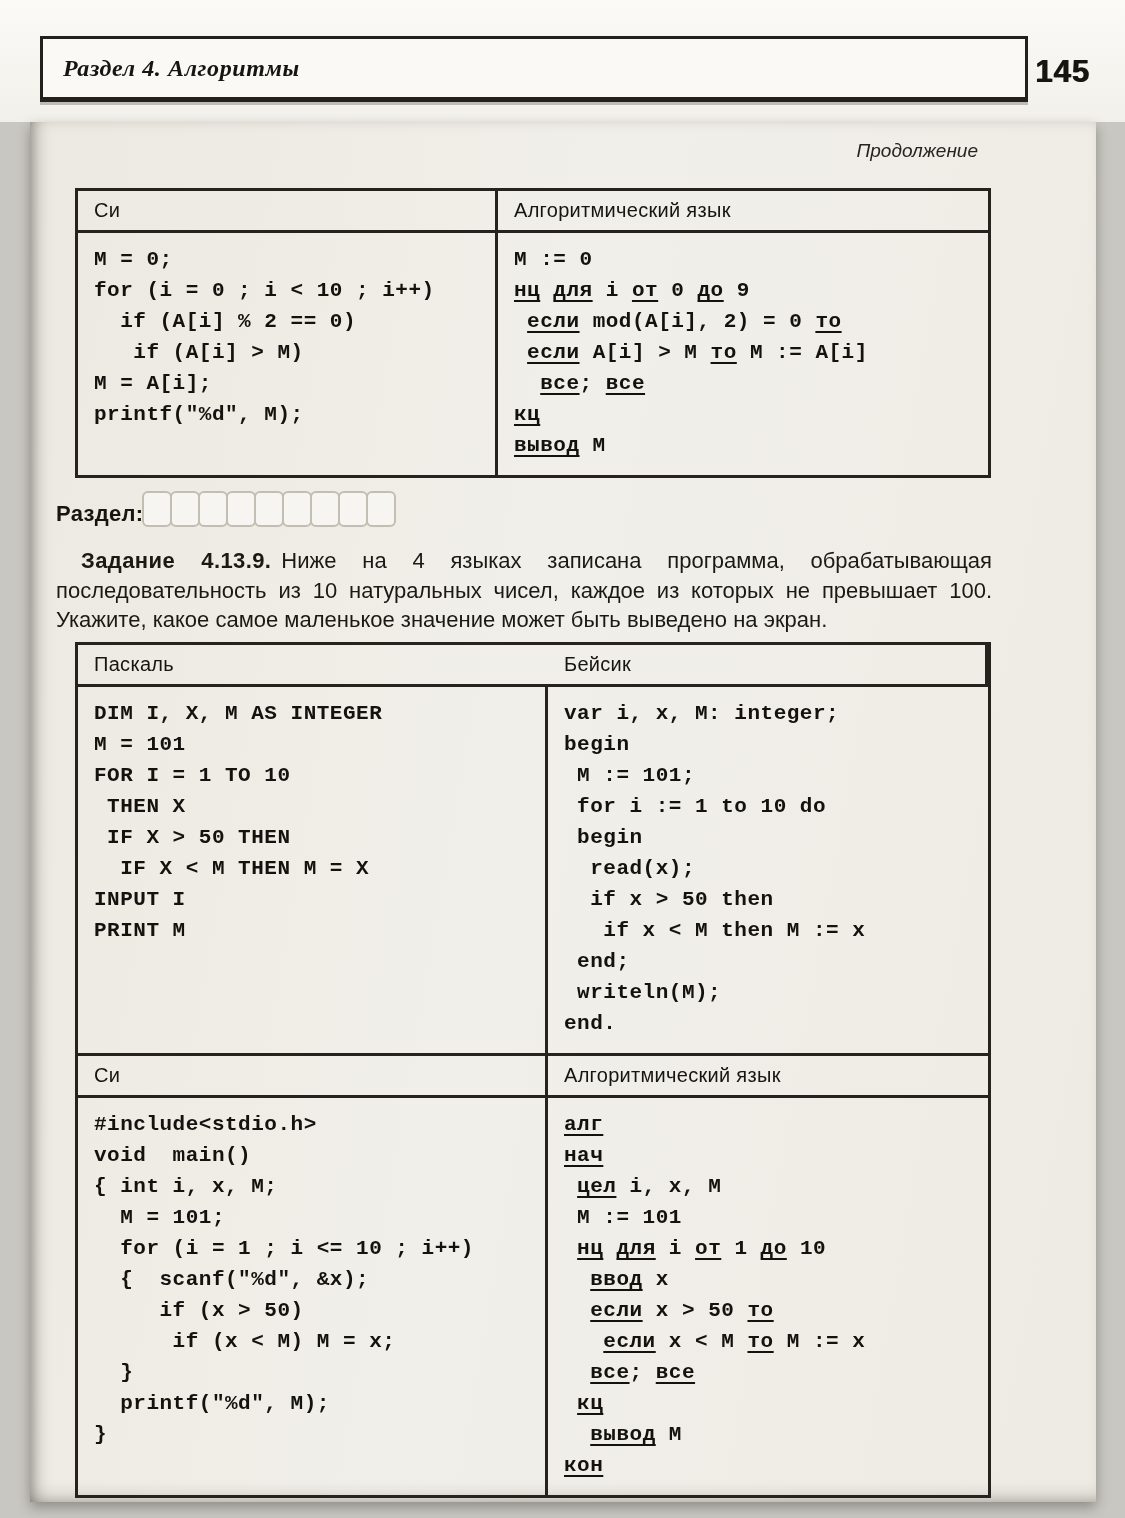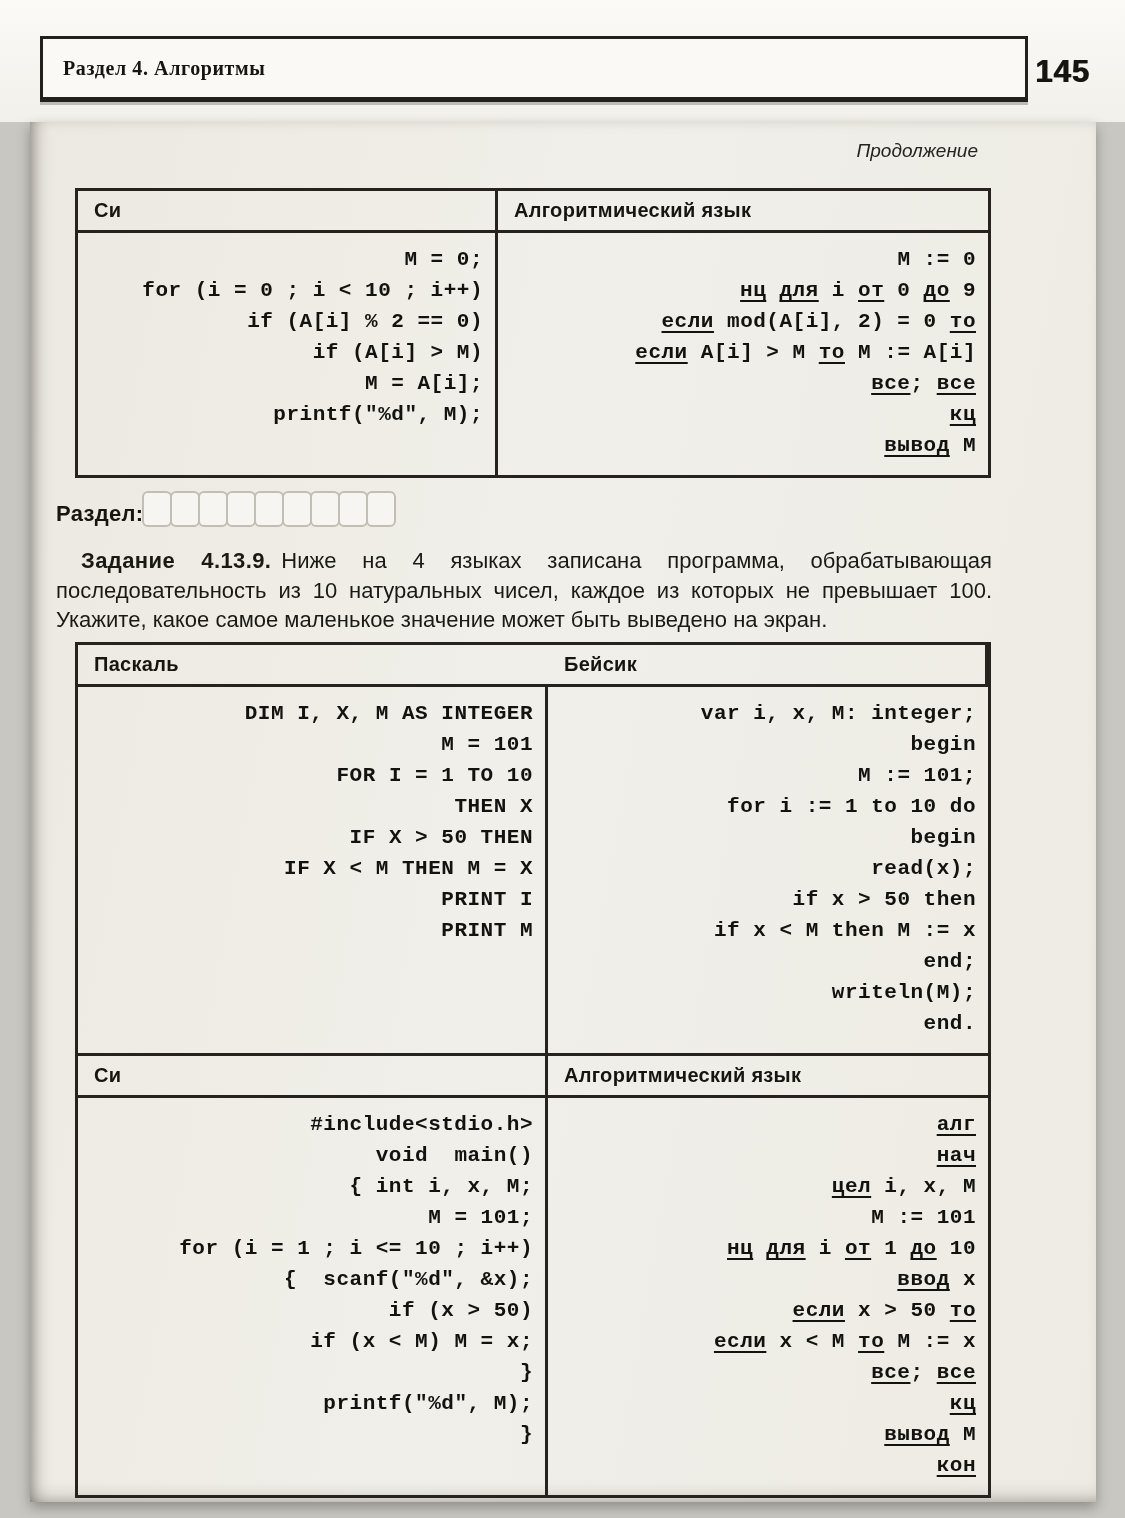--- a/index.html
+++ b/index.html
@@ -21,22 +21,22 @@
   .header-box {
     position:absolute; left:40px; top:36px; width:988px; height:66px;
     background:#faf9f5;
     border:3px solid #23211c;
     border-bottom-width:5px;
     box-shadow:0 3px 0 rgba(30,28,24,0.25);
     display:flex; align-items:center; padding-left:20px;
   }
   .header-title {
     font-family:"Liberation Serif", serif;
-    font-weight:bold;
-    font-size:20px; letter-spacing:0.6px;
+    font-style:italic; font-weight:bold;
+    font-size:24px; letter-spacing:0.6px;
   }
   .page-number {
     position:absolute; left:1035px; top:54px;
     font-weight:bold; font-size:31px; letter-spacing:1px;
     text-shadow:1px 0 0 #17150f;
   }
 
   
   .scan-page {
     position:absolute; left:30px; top:122px; width:1066px; height:1380px;
@@ -55,32 +55,32 @@
   
   .grid-table {
     position:absolute; display:grid;
     border:3px solid #26231e;
   }
   .t1 { left:75px; top:188px; width:916px; grid-template-columns:420px 1fr; }
   .t2 { left:75px; top:642px; width:916px; grid-template-columns:470px 1fr; }
   .cell { padding:11px 12px 14px 16px; }
   .cell.col1 { border-right:3px solid #26231e; }
   .cell.hdr {
-    font-weight:bold; font-size:20px; letter-spacing:0.3px;
+    font-weight:normal; font-size:20px; letter-spacing:0.3px;
     padding:8px 29px 8px 16px;
     border-bottom:3px solid #26231e;
   }
   .cell.hdr.rule-top { border-top:3px solid #26231e; }
 
   .code {
     font-family:"Liberation Mono","DejaVu Sans Mono", monospace;
     font-weight:bold; font-size:21px; line-height:31px;
     letter-spacing:0.5px; white-space:pre; color:#14120e;
   }
-  .code-line { min-height:31px;text-align:right; }
+  .code-line { min-height:31px; }
   .u {
     text-decoration:underline;
     text-decoration-thickness:2px;
     text-underline-offset:4px;
   }
 
   
   .answer-label {
     position:absolute; left:56px; top:501px;
     font-weight:bold; font-size:22px; letter-spacing:0.3px;
@@ -135,21 +135,21 @@
       <div class="answer-box"></div>
       <div class="answer-box"></div>
       <div class="answer-box"></div>
     </div>
 
   <p class="task"><span class="task-label">Задание 4.13.9.</span><span>Ниже на 4 языках записана программа, обрабатывающая последовательность из 10 натуральных чисел, каждое из которых не превышает 100. Укажите, какое самое маленькое значение может быть выведено на экран.</span></p>
 
   <div class="grid-table t2">
     <div class="cell hdr">Паскаль</div>
     <div class="cell hdr col1">Бейсик</div>
-    <div class="cell col1 code"><div class="code-line">DIM I, X, M AS INTEGER</div><div class="code-line">M = 101</div><div class="code-line">FOR I = 1 TO 10</div><div class="code-line"> THEN X</div><div class="code-line"> IF X &gt; 50 THEN</div><div class="code-line">  IF X &lt; M THEN M = X</div><div class="code-line">PRINT I</div><div class="code-line">PRINT M</div></div>
+    <div class="cell col1 code"><div class="code-line">DIM I, X, M AS INTEGER</div><div class="code-line">M = 101</div><div class="code-line">FOR I = 1 TO 10</div><div class="code-line"> THEN X</div><div class="code-line"> IF X &gt; 50 THEN</div><div class="code-line">  IF X &lt; M THEN M = X</div><div class="code-line">INPUT I</div><div class="code-line">PRINT M</div></div>
     <div class="cell code"><div class="code-line">var i, x, M: integer;</div><div class="code-line">begin</div><div class="code-line"> M := 101;</div><div class="code-line"> for i := 1 to 10 do</div><div class="code-line"> begin</div><div class="code-line">  read(x);</div><div class="code-line">  if x &gt; 50 then</div><div class="code-line">   if x &lt; M then M := x</div><div class="code-line"> end;</div><div class="code-line"> writeln(M);</div><div class="code-line">end.</div></div>
     <div class="cell hdr rule-top col1">Си</div>
     <div class="cell hdr rule-top">Алгоритмический язык</div>
     <div class="cell col1 code"><div class="code-line">#include&lt;stdio.h&gt;</div><div class="code-line">void  main()</div><div class="code-line">{ int i, x, M;</div><div class="code-line">  M = 101;</div><div class="code-line">  for (i = 1 ; i &lt;= 10 ; i++)</div><div class="code-line">  {  scanf("%d", &amp;x);</div><div class="code-line">     if (x &gt; 50)</div><div class="code-line">      if (x &lt; M) M = x;</div><div class="code-line">  }</div><div class="code-line">  printf("%d", M);</div><div class="code-line">}</div></div>
     <div class="cell code"><div class="code-line"><span class="u">алг</span></div><div class="code-line"><span class="u">нач</span></div><div class="code-line"><span> </span><span class="u">цел</span><span> i, x, M</span></div><div class="code-line"> M := 101</div><div class="code-line"><span> </span><span class="u">нц</span><span> </span><span class="u">для</span><span> i </span><span class="u">от</span><span> 1 </span><span class="u">до</span><span> 10</span></div><div class="code-line"><span>  </span><span class="u">ввод</span><span> x</span></div><div class="code-line"><span>  </span><span class="u">если</span><span> x &gt; 50 </span><span class="u">то</span></div><div class="code-line"><span>   </span><span class="u">если</span><span> x &lt; M </span><span class="u">то</span><span> M := x</span></div><div class="code-line"><span>  </span><span class="u">все</span><span>; </span><span class="u">все</span></div><div class="code-line"><span> </span><span class="u">кц</span></div><div class="code-line"><span>  </span><span class="u">вывод</span><span> M</span></div><div class="code-line"><span class="u">кон</span></div></div>
   </div>
 
 </div>
 
 </body></html>

